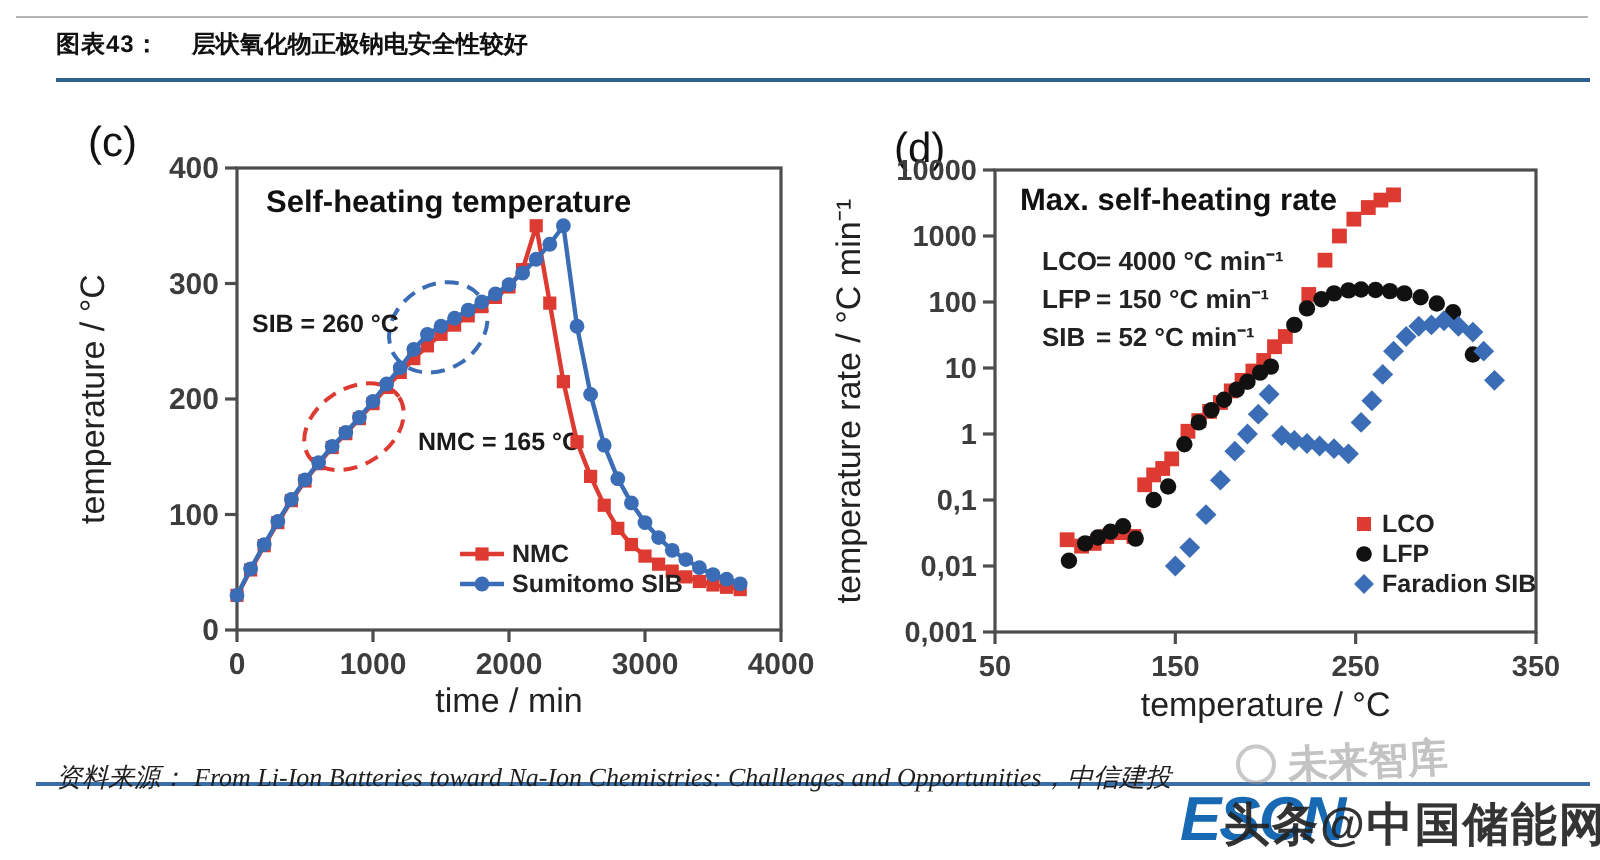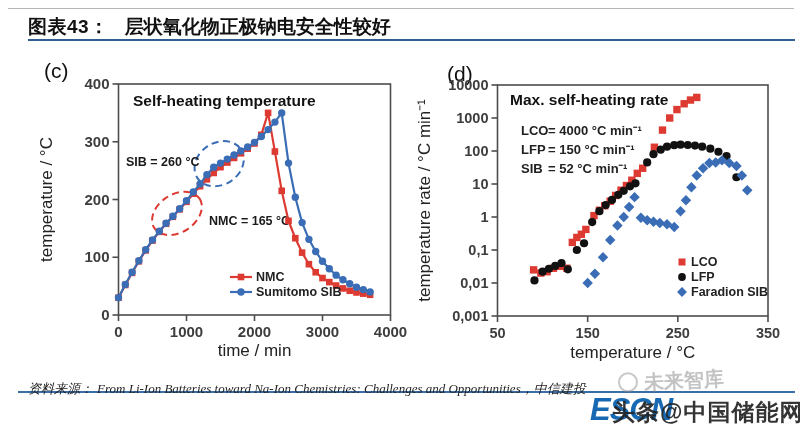--- a/index.html
+++ b/index.html
@@ -1,19 +1,19 @@
 <!DOCTYPE html>
 <html><head>
 <meta charset="utf-8">
 <style>
   html,body{margin:0;padding:0;background:#ffffff;}
   .page{position:relative;width:800px;height:430px;background:#ffffff;overflow:hidden;
         font-family:"Liberation Sans",sans-serif;}
   .rule-top{position:absolute;left:8px;top:8px;width:786px;height:1px;background:#b5b5b5;}
-  .fig-header{position:absolute;left:28px;top:14px;font-size:19px;font-weight:700;color:#111;}
+  .fig-header{position:absolute;left:28px;top:14px;font-size:12px;font-weight:700;color:#111;}
   .fig-label{margin-right:16px;letter-spacing:.5px;}
   .rule-under-title{position:absolute;left:28px;top:39px;width:767px;height:2px;background:#2e5f8f;}
   .rule-bottom{position:absolute;left:18px;top:391px;width:777px;height:2px;background:#3a6ea5;}
   #figure-canvas{position:absolute;left:0;top:0;}
   .fig-footer{position:absolute;left:28px;top:380px;font-size:13px;color:#1f1f1f;
               font-family:"Liberation Serif",serif;font-style:italic;}
   .src-label{margin-right:4px;}
   .watermark-faint{position:absolute;left:618px;top:368px;color:rgba(145,145,145,.55);
                    font-size:20px;font-weight:700;transform:rotate(-3deg);white-space:nowrap;}
   .wm-circle{display:inline-block;width:16px;height:16px;border:2px solid rgba(145,145,145,.5);

